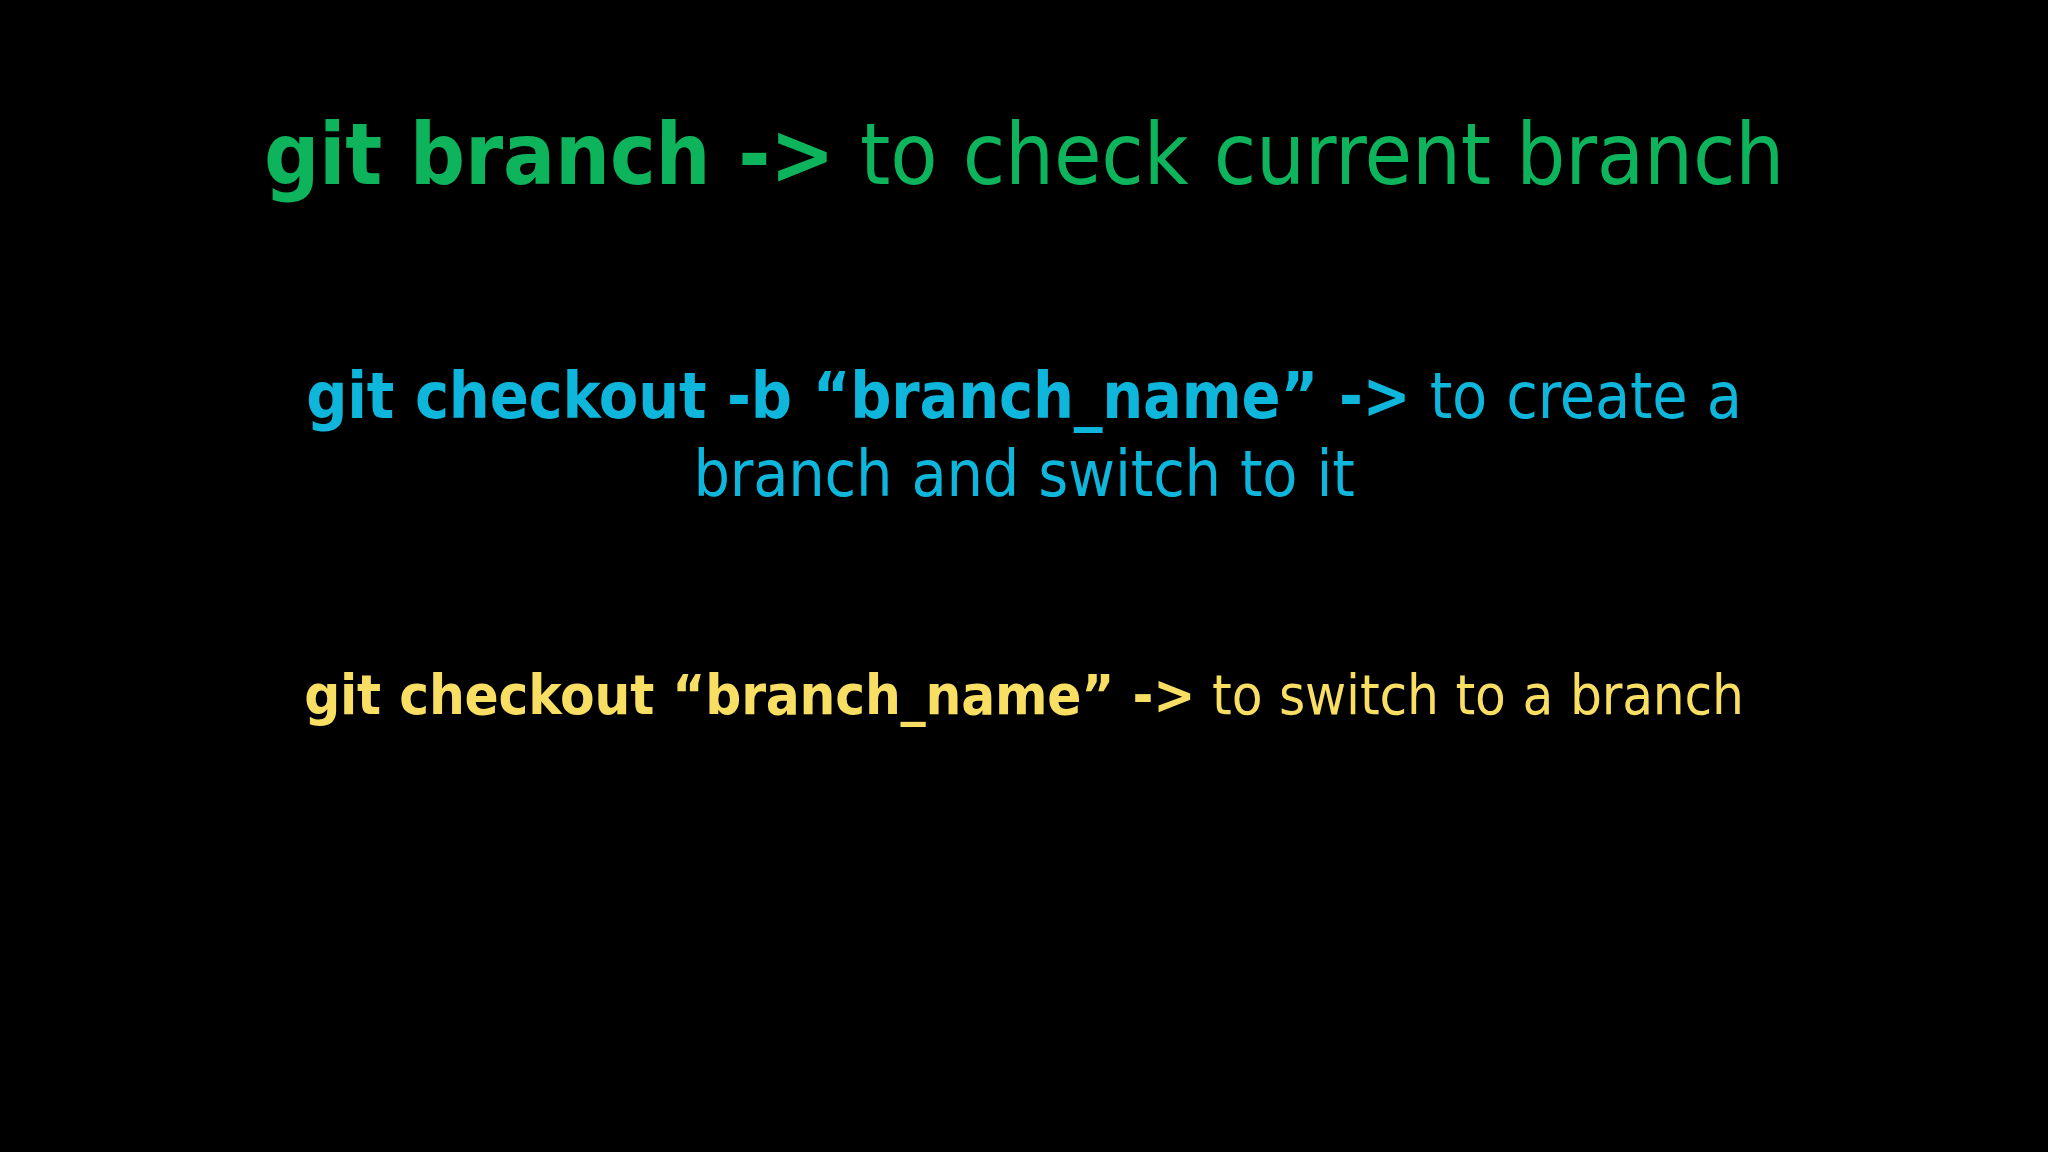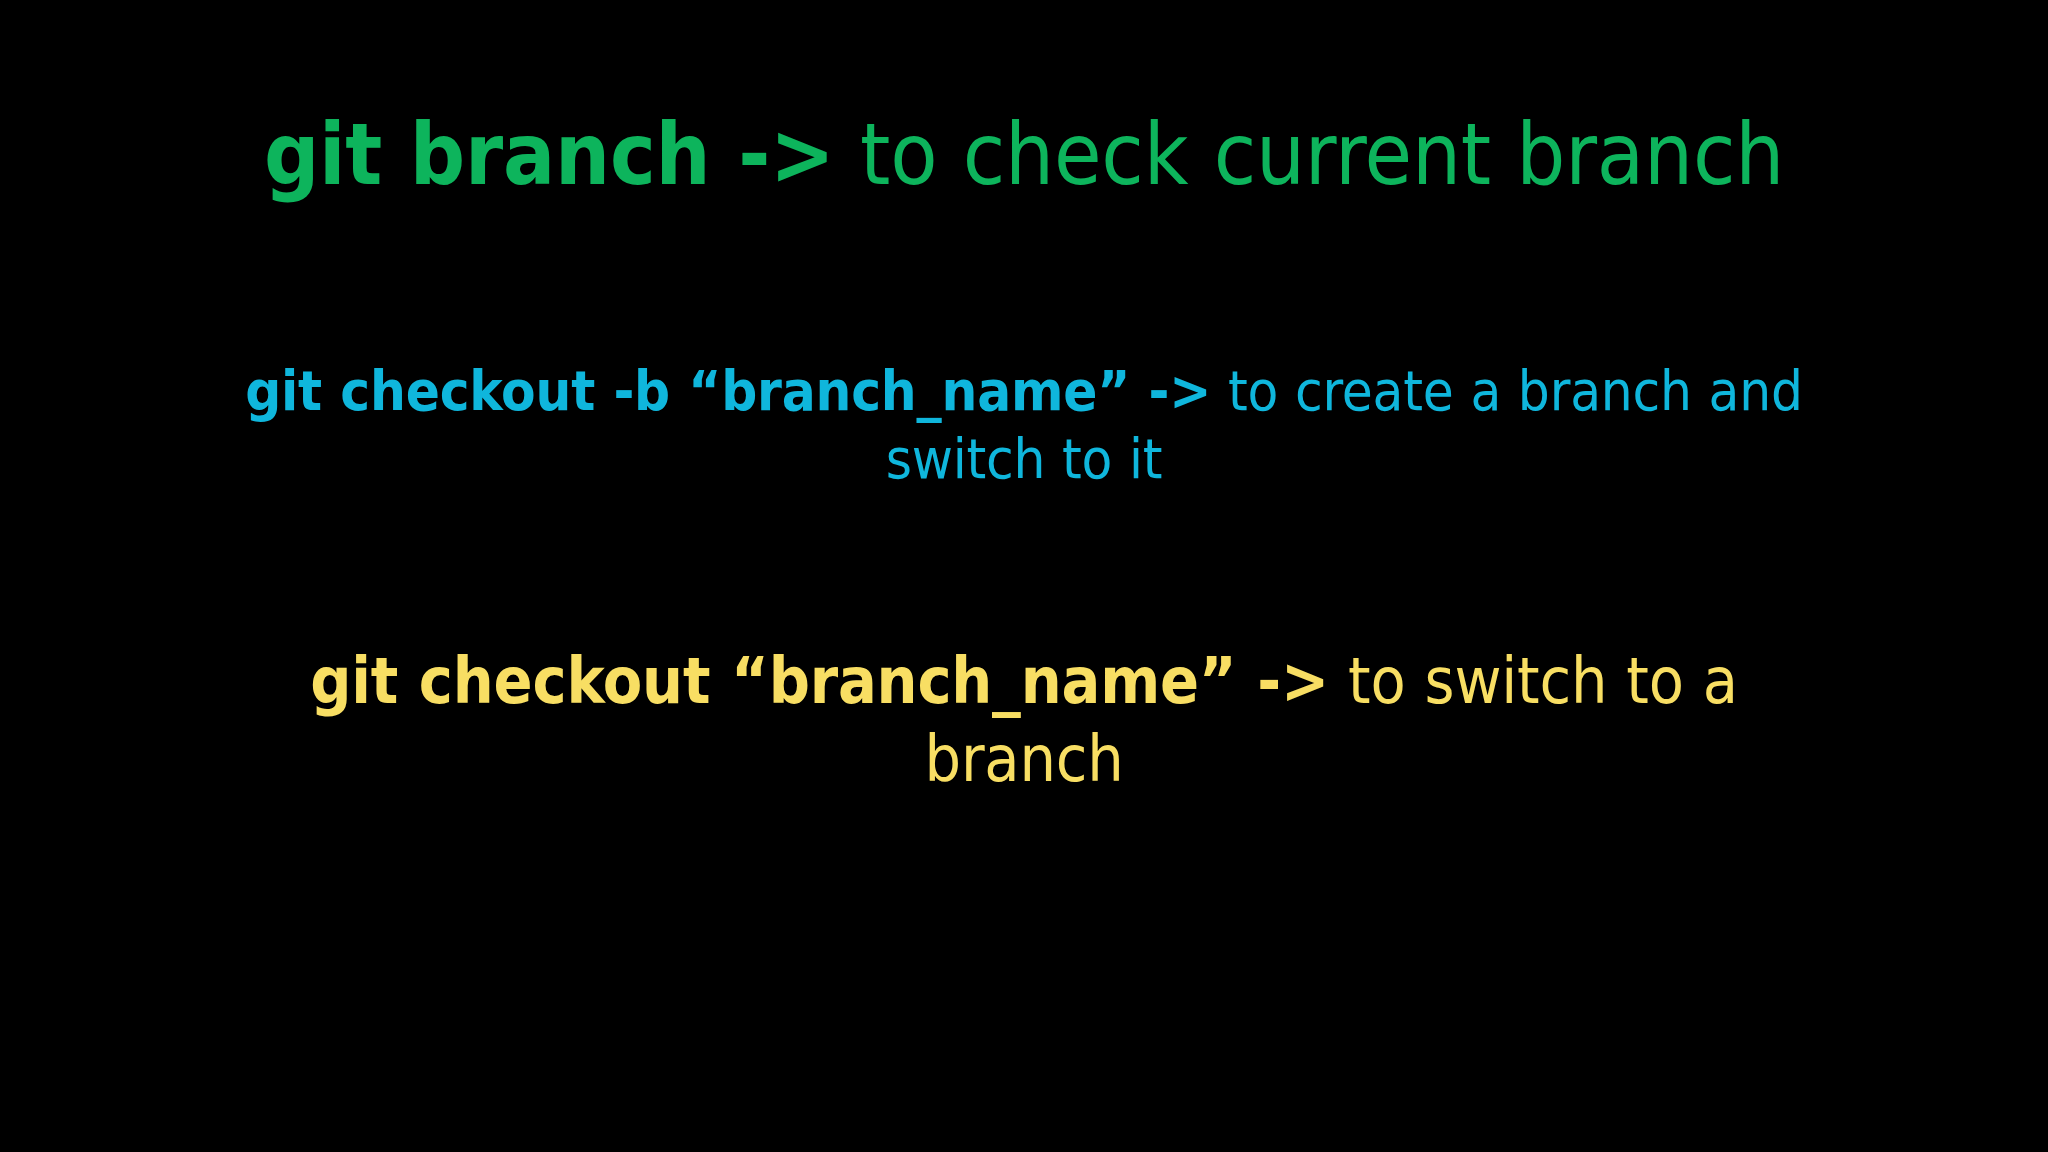--- a/index.html
+++ b/index.html
@@ -56,22 +56,22 @@
   }
 
   
   .cmd-desc {
     font-weight: 300;
     font-stretch: condensed;
   }
 
   
   #block-1 .cmd-line { font-size: 86px; }
-  #block-2 .cmd-line { font-size: 56px; }
-  #block-3 .cmd-line { font-size: 64px; }
+  #block-2 .cmd-line { font-size: 64px; }
+  #block-3 .cmd-line { font-size: 56px; }
 
   #block-2 .cmd-line { max-width: 1640px; margin: 0 auto; }
   #block-3 .cmd-line { max-width: 1560px; margin: 0 auto; }
 </style>
 </head>
 <body style="background: rgb(0, 0, 0);">
 
 <div id="slide" style="background: rgb(0, 0, 0);">
 
   <div class="cmd-block" id="block-1" style="color: rgb(13, 180, 92);">

